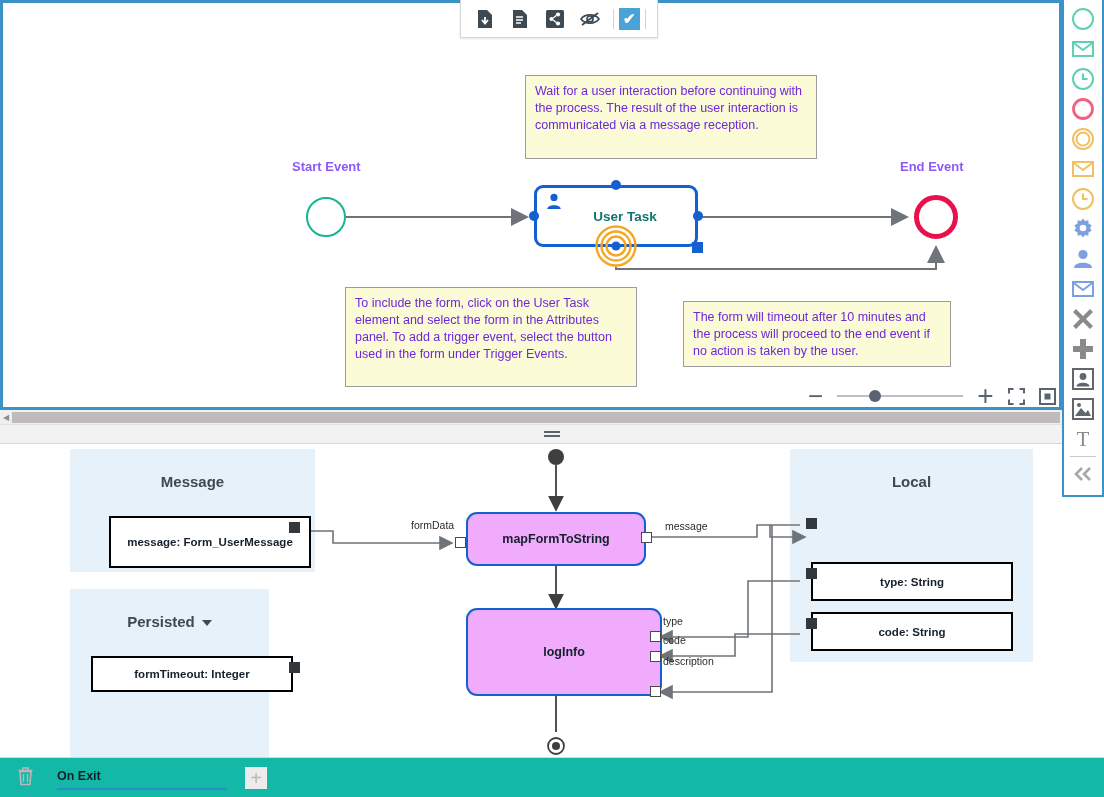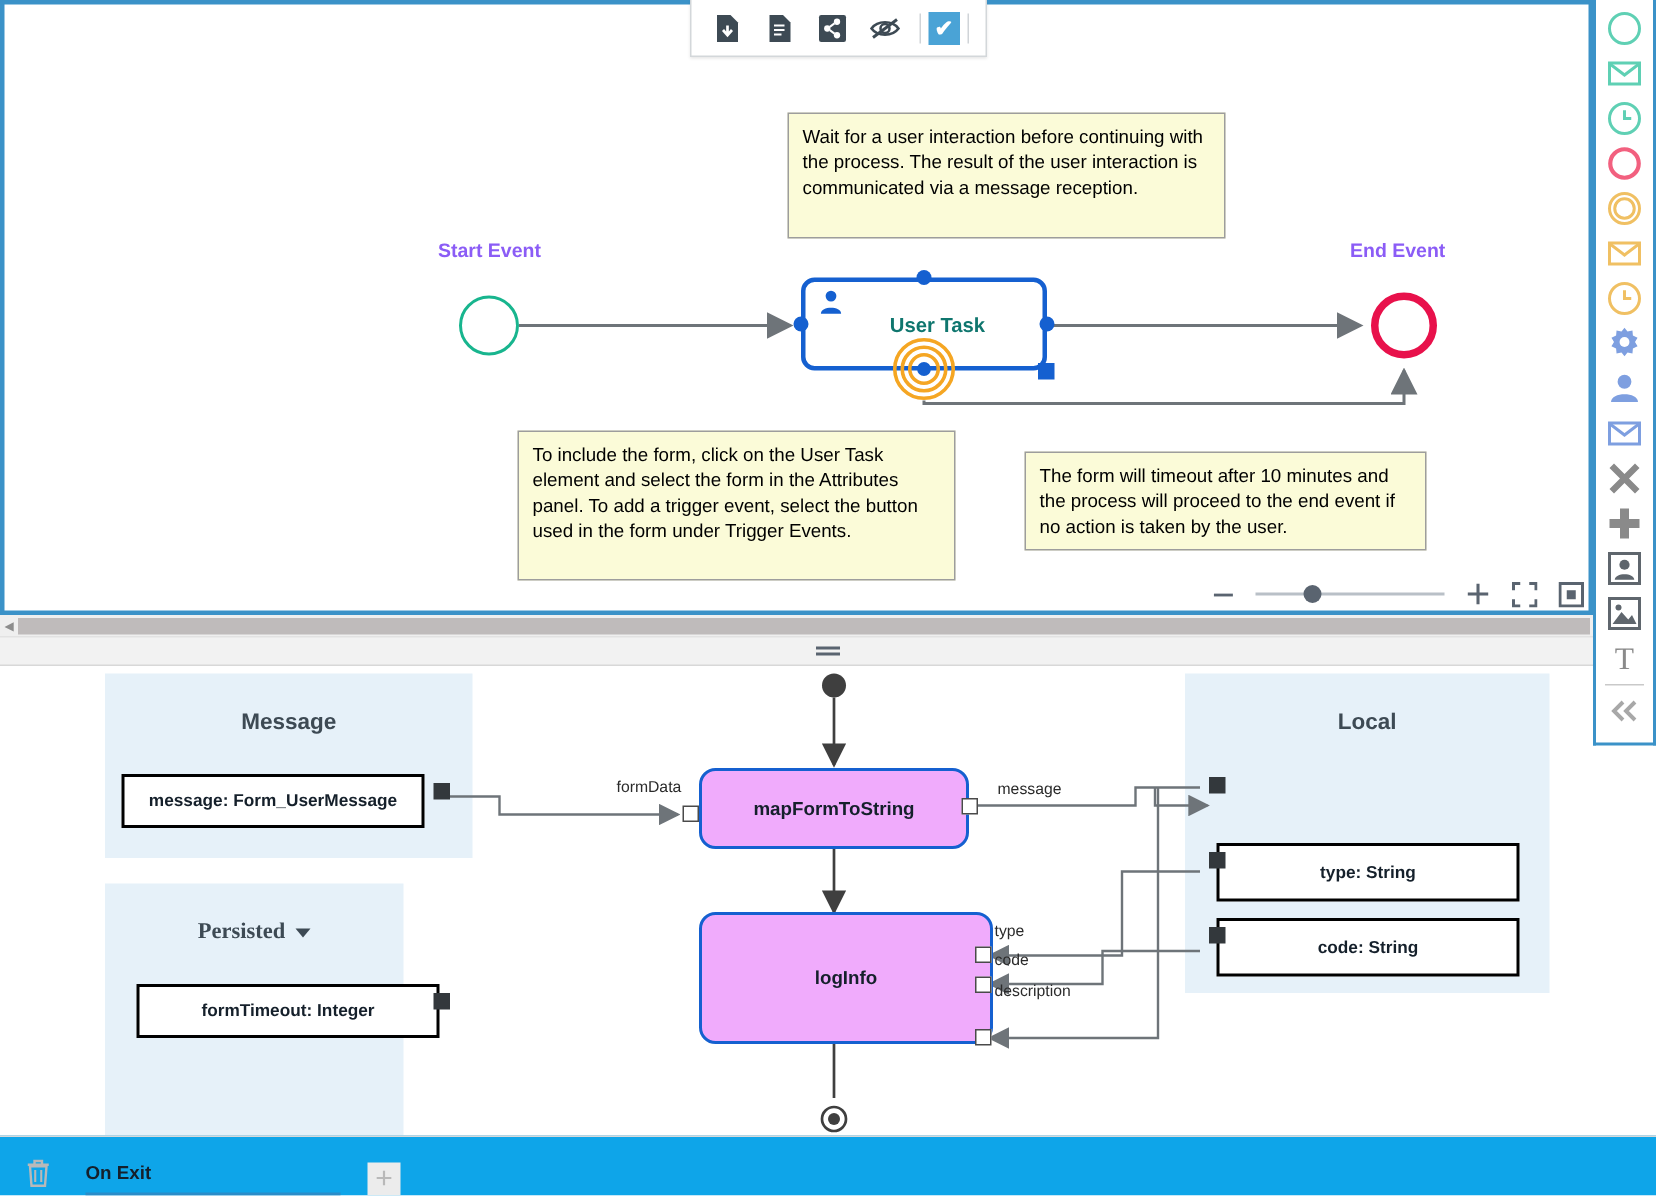--- a/index.html
+++ b/index.html
@@ -58,21 +58,21 @@
     padding: 9px 11px;
     white-space: pre-line;
     z-index: 20;
   }
 
   
   .note-yellow {
     position: absolute;
     background: #fbfbd8;
     border: 1.5px solid #9d9d9d;
-    color: #000000;
+    color: #6d28d9;
     font-size: 12.5px; line-height: 17px;
     padding: 7px 9px;
     white-space: pre-line;
     z-index: 15;
   }
   #note-wait   { left: 522px; top: 72px;  width: 292px; height: 84px; }
   #note-form   { left: 342px; top: 284px; width: 292px; height: 100px; }
   #note-timeout{ left: 680px; top: 298px; width: 268px; height: 66px; }
 
   
@@ -211,22 +211,22 @@
   .caret-down {
     display: inline-block; width: 0; height: 0; margin-left: 7px;
     border-left: 5px solid transparent; border-right: 5px solid transparent;
     border-top: 6px solid #3d4a54; vertical-align: middle;
   }
 
   
   .statusbar {
     position: absolute; left: 0; top: 757px;
     width: 1104px; height: 40px;
-    background: #0ea5e9; border-top: 1px solid #d8d8d8;
-    display: flex; align-items: flex-end;
+    background: #14b8a6; border-top: 1px solid #d8d8d8;
+    display: flex; align-items: center;
   }
   .trash-icon { margin-left: 16px; cursor: pointer; }
   .onexit-field {
     margin-left: 22px; width: 170px;
     border-bottom: 2.5px solid #2b8cc8;
     padding-bottom: 4px;
   }
   .onexit-text {
     font-size: 12.5px; font-weight: bold; color: #15202b;
   }
@@ -370,21 +370,21 @@
   </div>
   <div class="splitter">
     <div class="splitter-grip"></div>
   </div>
 
   <div class="canvas-bottom">
 
     <div class="swim" style="left:70px;top:5px;width:245px;height:123px;">
       <div class="swim-title">Message</div>
     </div>
-    <div class="swim" style="left:70px;top:145px;width:199px;height:168px;font-family:Liberation Serif, serif;">
+    <div class="swim" style="left:70px;top:145px;width:199px;height:168px;">
       <div class="swim-title">
         <span>Persisted</span><span class="caret-down"></span>
       </div>
     </div>
     <div class="swim" style="left:790px;top:5px;width:243px;height:213px;">
       <div class="swim-title">Local</div>
     </div>
 
     <svg width="1104" height="313" style="position:absolute;left:0;top:0">
       <defs>
@@ -410,21 +410,21 @@
       <polyline points="651,93 757,93 757,81 800,81" fill="none" stroke="#6e7479" stroke-width="1.6"></polyline>
       <polyline points="770,81 770,93 805,93" fill="none" stroke="#6e7479" stroke-width="1.6" marker-end="url(#arrD2)"></polyline>
 
       <polyline points="800,137 748,137 748,193 660,193" fill="none" stroke="#6e7479" stroke-width="1.6" marker-end="url(#arrD2)"></polyline>
 
       <polyline points="800,190 735,190 735,212 660,212" fill="none" stroke="#6e7479" stroke-width="1.6" marker-end="url(#arrD2)"></polyline>
 
       <polyline points="772,81 772,248 660,248" fill="none" stroke="#6e7479" stroke-width="1.6" marker-end="url(#arrD2)"></polyline>
     </svg>
 
-    <div class="attr-box" style="left:81px;top:72px;width:202px;height:36px;">
+    <div class="attr-box" style="left:109px;top:72px;width:202px;height:52px;">
       <span>message: Form_UserMessage</span>
     </div>
     <div class="pin-dark" style="left:289px;top:78px;"></div>
 
     <div class="attr-box" style="left:91px;top:212px;width:202px;height:36px;">
       <span>formTimeout: Integer</span>
     </div>
     <div class="pin-dark" style="left:289px;top:218px;"></div>
 
     <div class="pin-dark" style="left:806px;top:74px;"></div>

